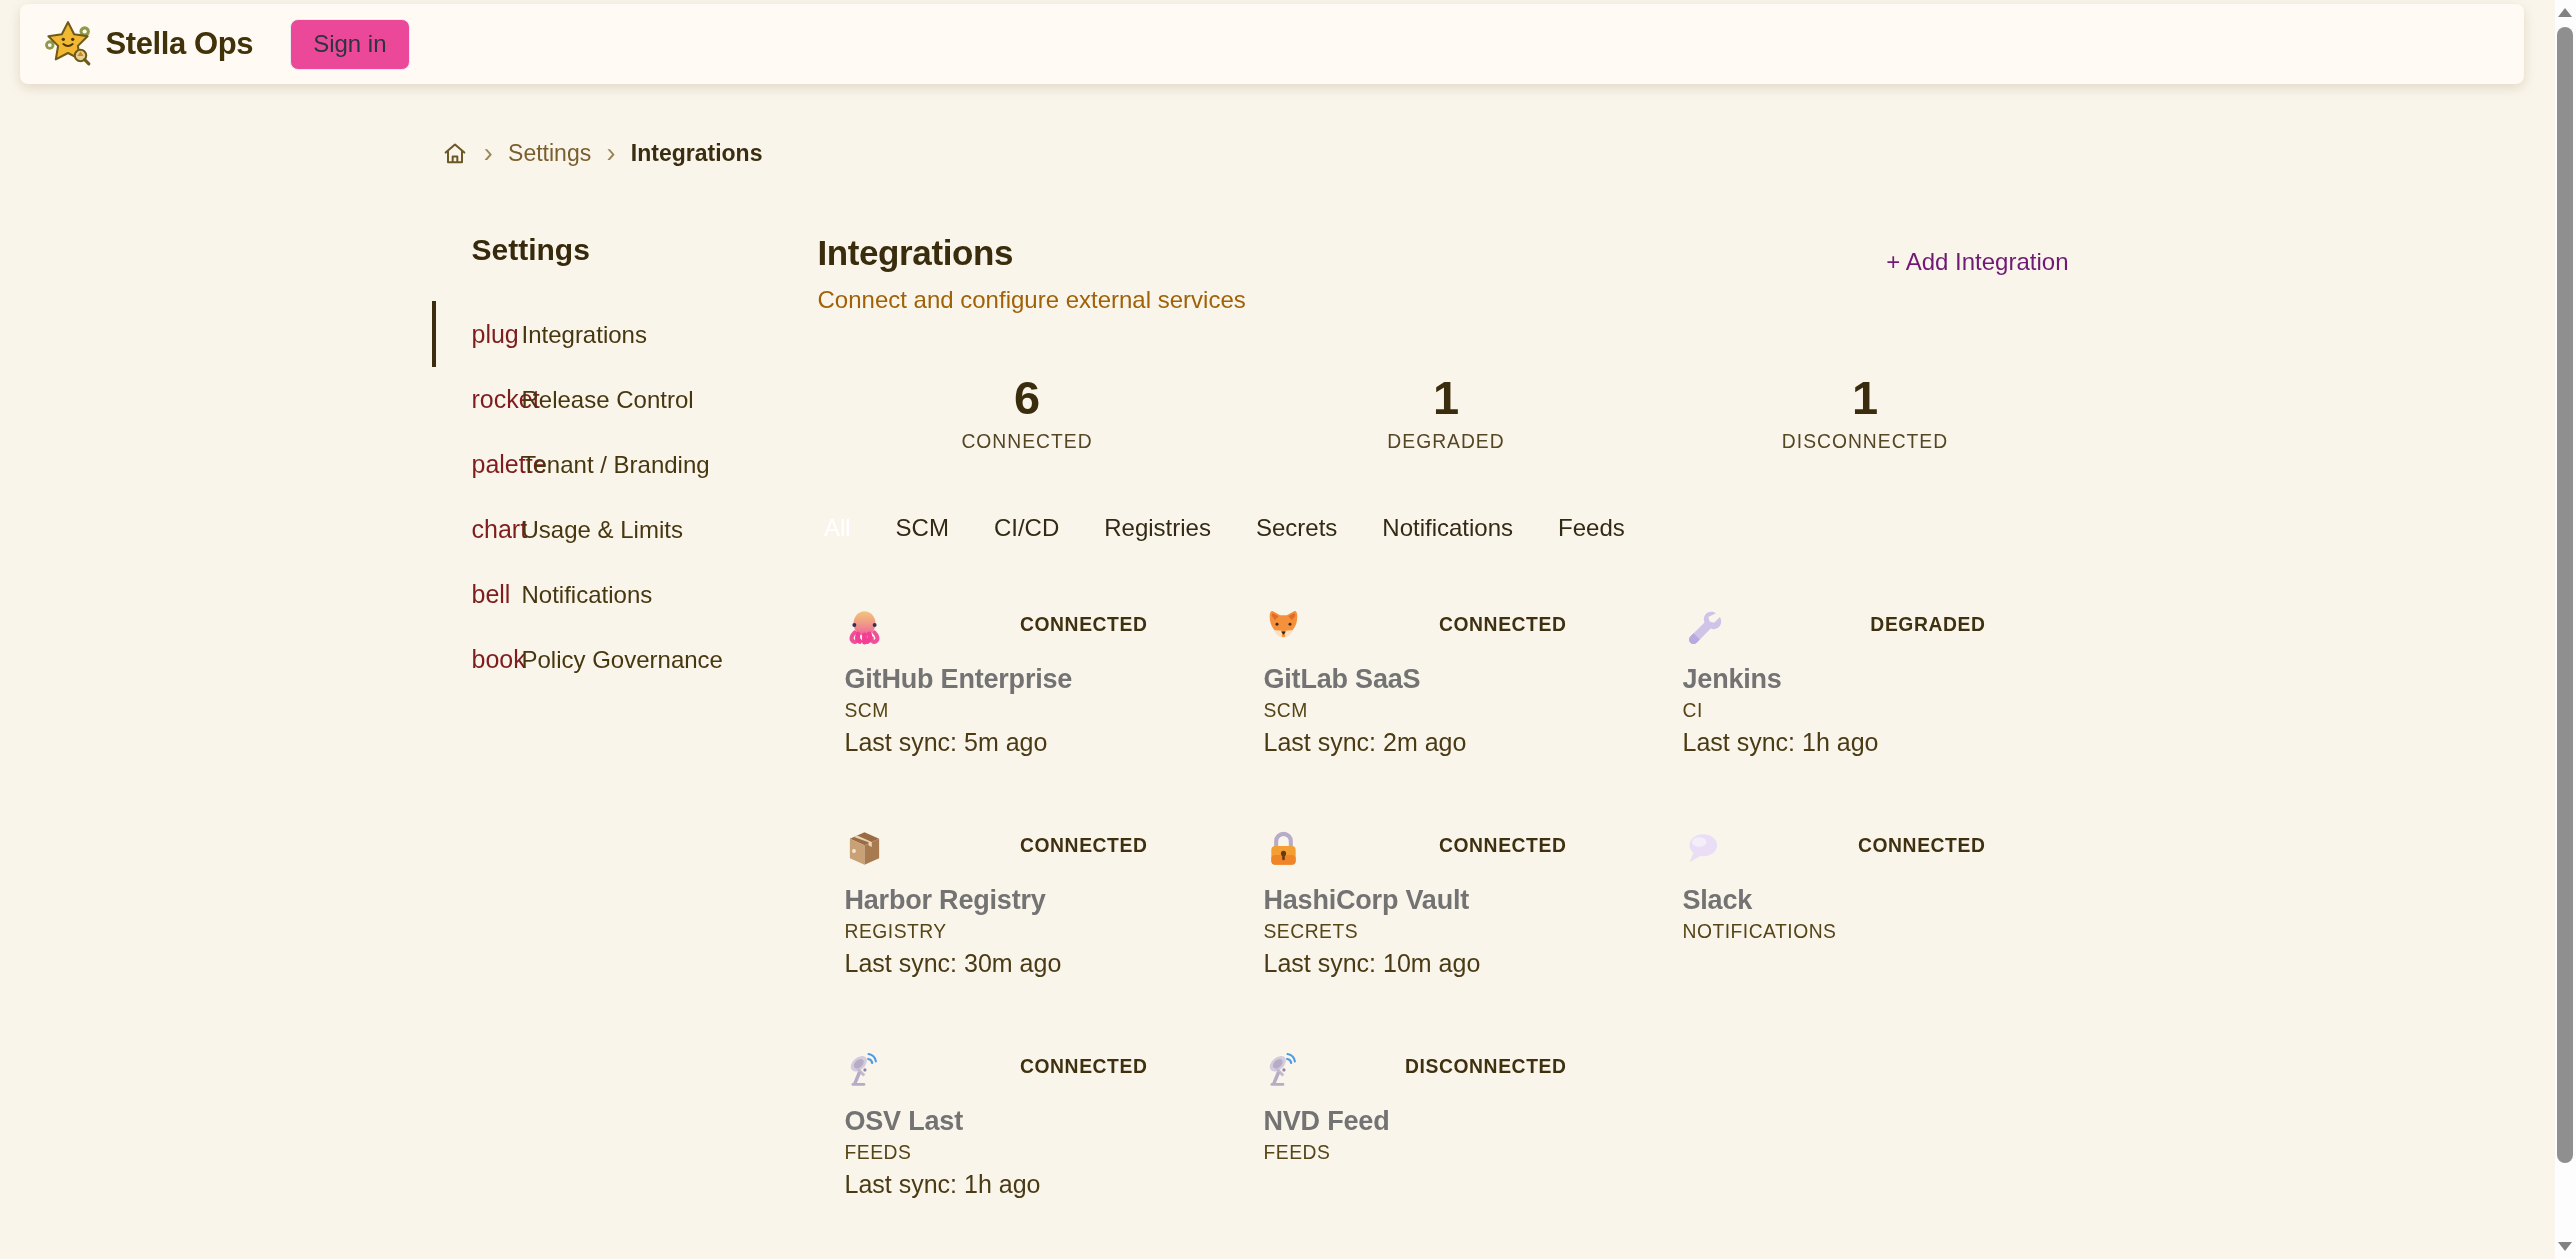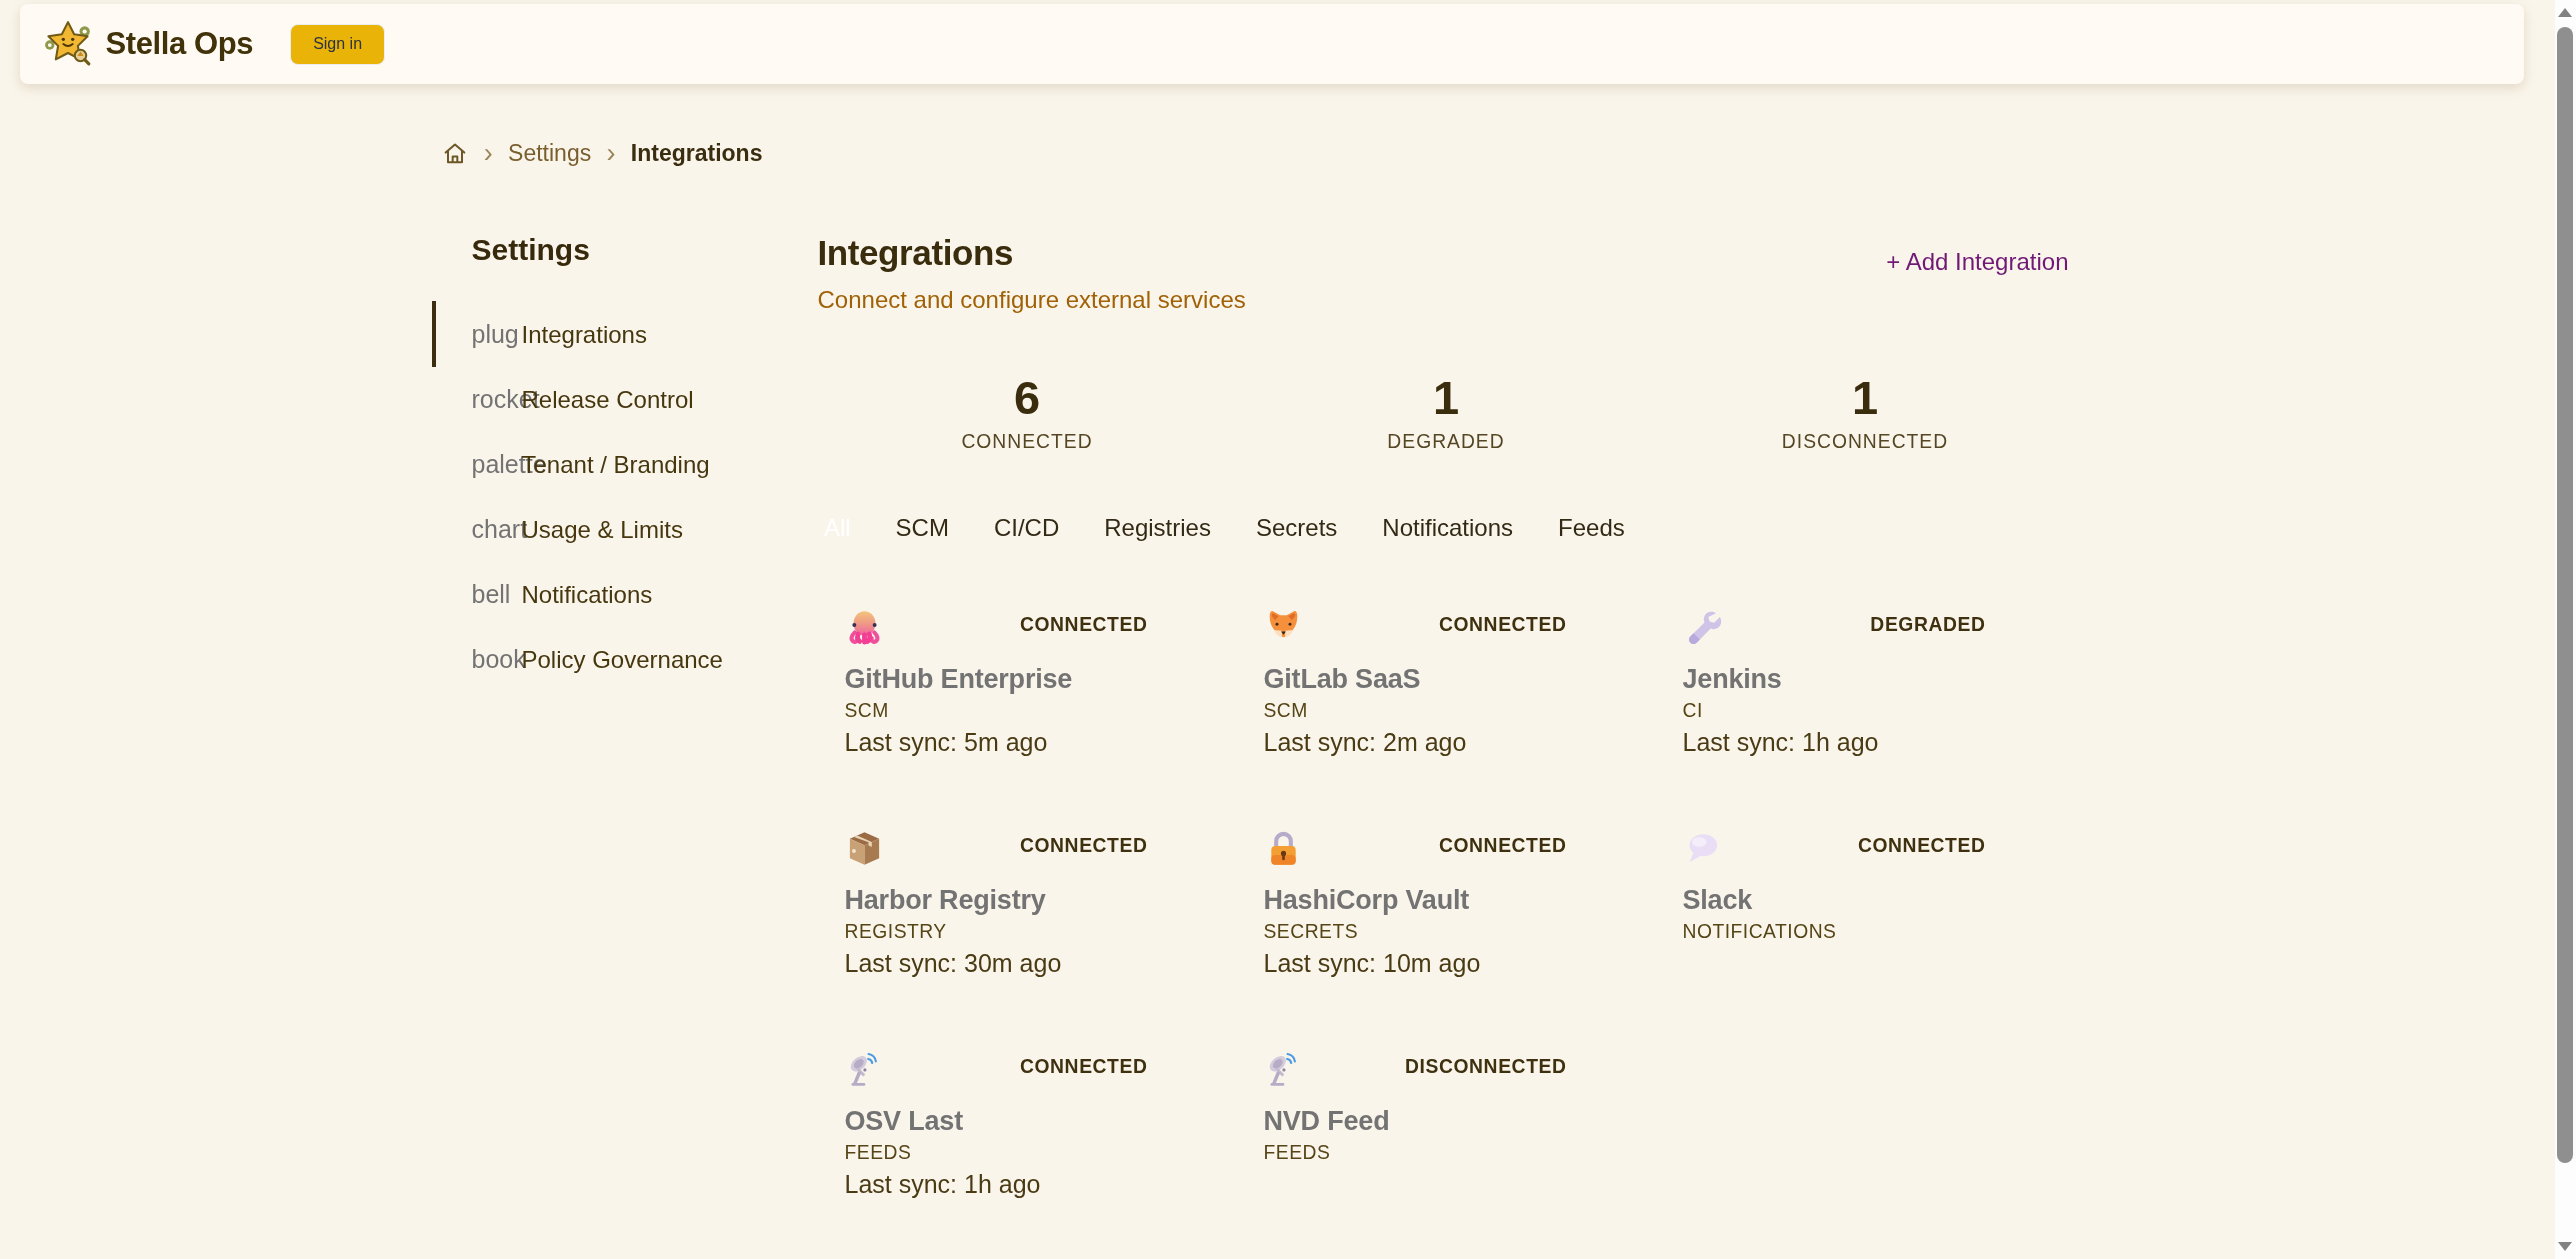--- a/index.html
+++ b/index.html
@@ -14,22 +14,22 @@
   .header {
     position:absolute; left:20px; top:4px; right:52px; height:80px;
     background:#fffbf4; border-radius:8px;
     box-shadow:0 4px 11.3px rgba(140,115,70,.22);
     display:flex; align-items:center; padding:0 22.5px; z-index:5;
   }
   .logo { width:50px; height:50px; display:inline-block; }
   .logo svg { width:50px; height:50px; }
   .app-name { font-size:31px; font-weight:bold; color:#41320a; letter-spacing:-0.4px; margin-left:13px; }
   .signin {
-    margin-left:37px; background:#eab308; border:0.8px solid #ecedf1; border-radius:8px;
-    padding:10.5px 22px; font-size:16px; color:#2c3440; cursor:pointer;
+    margin-left:37px; background:#ec4899; border:0.8px solid #ecedf1; border-radius:8px;
+    padding:10.5px 22px; font-size:24px; color:#2c3440; cursor:pointer;
   }
 
   
   .scrollbar { position:absolute; top:0; right:0; width:21px; height:1259px; background:#fdfdfd; z-index:9; }
   .sb-up, .sb-down { position:absolute; left:3.2px; width:0; height:0; border-left:7.2px solid transparent; border-right:7.2px solid transparent; }
   .sb-up   { top:8px;    border-bottom:9.7px solid #828282; }
   .sb-down { bottom:8px; border-top:9.7px solid #828282; }
   .sb-thumb { position:absolute; top:26.6px; left:2.4px; width:16px; height:1136px; border-radius:8.9px; background:#8f8f8f; }
 
   
@@ -41,21 +41,21 @@
   .crumb-sep { font-size:27px; color:#9b8558; line-height:24px; }
   .crumb-link { color:#7a5f2e; }
   .crumb-current { font-weight:bold; color:#3a2d10; }
 
   .columns { display:flex; margin-top:63px; }
 
   
   .sidebar { width:346px; flex:none; }
   .sidebar-title { font-size:30px; font-weight:bold; color:#37290b; margin:0 0 47px 31px; line-height:35px; }
   .side-item { position:relative; height:40px; margin-bottom:25px; cursor:pointer; }
-  .icon-word  { position:absolute; left:31px;  top:6.4px; font-size:25px; color:#737373; white-space:nowrap; }
+  .icon-word  { position:absolute; left:31px;  top:6.4px; font-size:25px; color:#7f1d1d; white-space:nowrap; }
   .side-label { position:absolute; left:81px; top:7.2px; font-size:24px; font-weight:500; color:#46370f; white-space:nowrap; }
   .side-item.active::before {
     content:""; position:absolute; left:-8.9px; top:-13px; width:4.8px; height:66px; background:#3b2d0d;
   }
 
   
   .main { flex:1; padding-left:31px; padding-right:40px; }
   .main-header { display:flex; justify-content:space-between; align-items:flex-start; }
   .page-title { font-size:35px; font-weight:bold; color:#3a2d0e; line-height:42px; letter-spacing:-0.4px; margin:0; }
   .page-subtitle { font-size:24px; color:#a16207; margin-top:9.7px; line-height:31px; }

